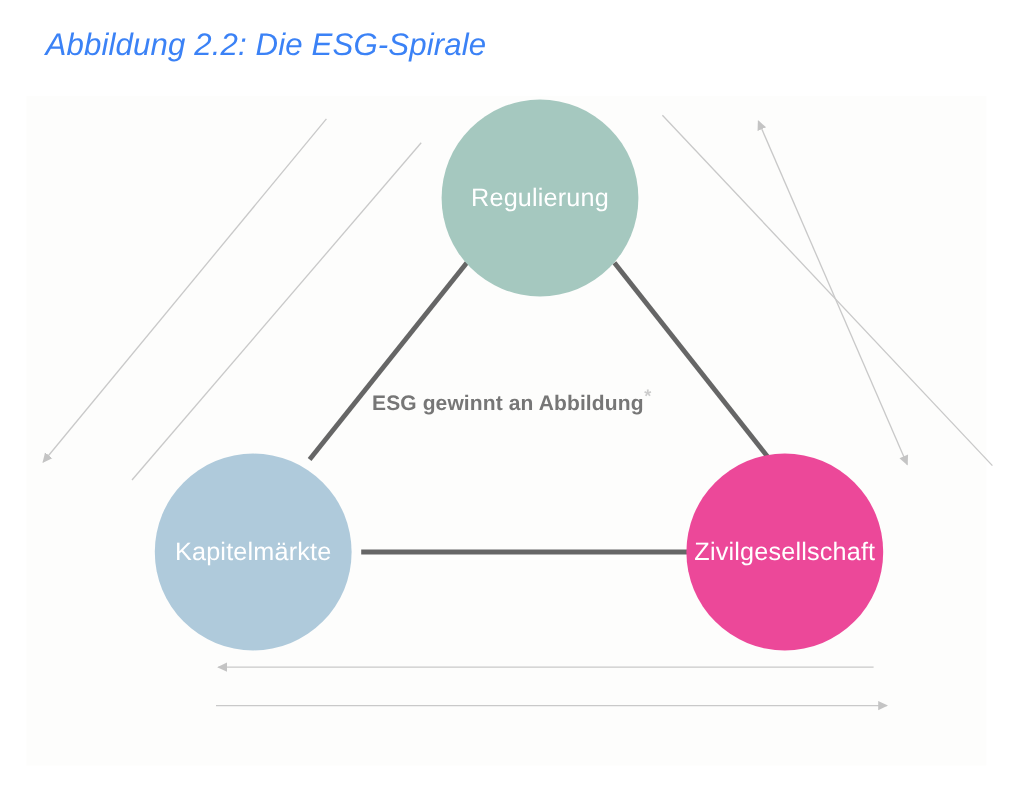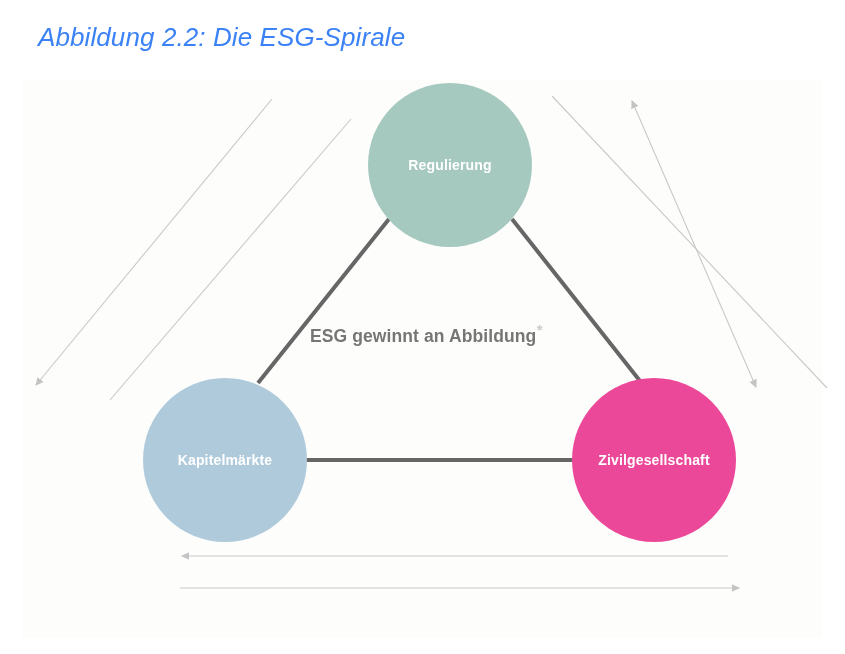--- a/index.html
+++ b/index.html
@@ -49,34 +49,34 @@
   .node-circle {
     position: absolute;
     border-radius: 50%;
     display: flex;
     align-items: center;
     justify-content: center;
     box-sizing: border-box;
   }
   .node-label {
     color: #ffffff;
-    font-size: 14px;
-    font-weight: 700;
+    font-size: 21px;
+    font-weight: 400;
     letter-spacing: 0.15px;
     white-space: nowrap;
     line-height: 1;
   }
 
   #node-regulierung {
     left: 368px; top: 83px;
     width: 164px; height: 164px;
     background: #a5c8bf;
   }
   #node-kapitelmaerkte {
-    left: 143px; top: 378px;
+    left: 129px; top: 378px;
     width: 164px; height: 164px;
     background: #afcadb;
   }
   #node-zivilgesellschaft {
     left: 572px; top: 378px;
     width: 164px; height: 164px;
     background: #ec4899;
   }
 
   #center-label {

